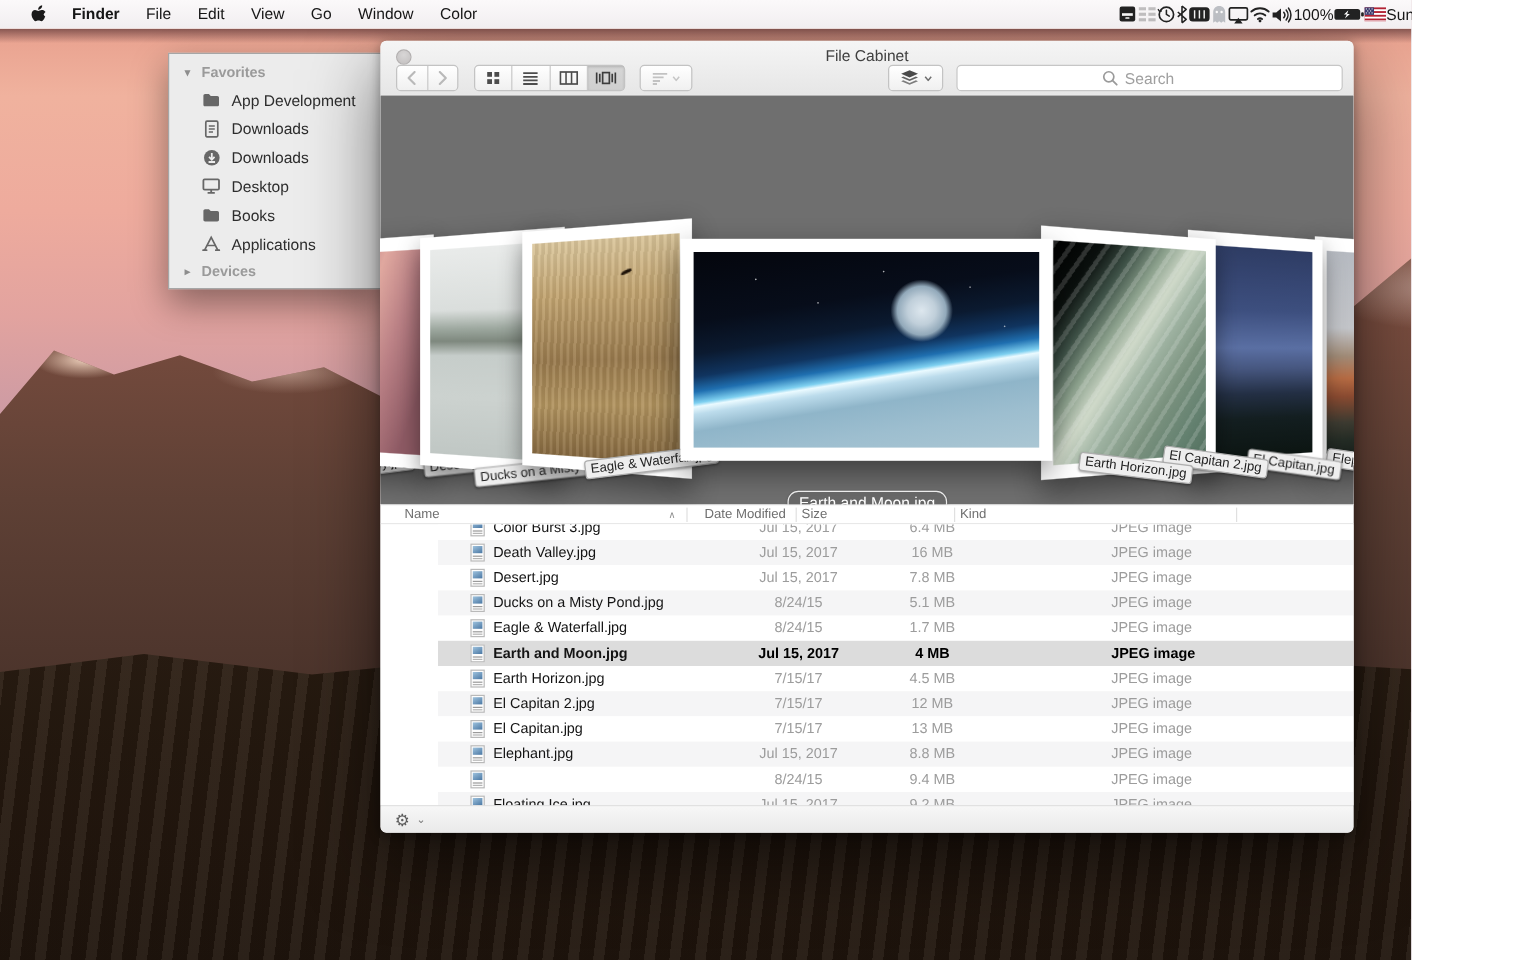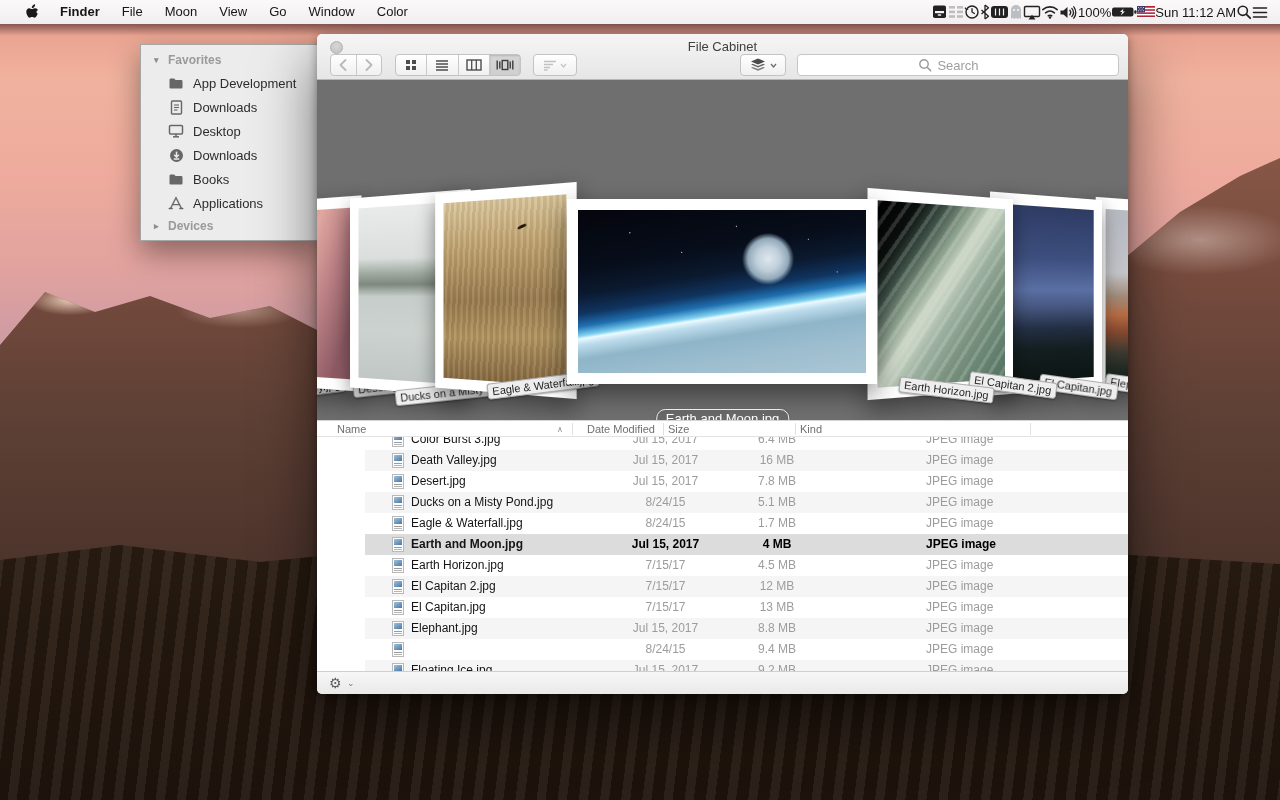--- a/index.html
+++ b/index.html
@@ -1,17 +1,17 @@
 <!DOCTYPE html>
 <html><head>
 <meta charset="utf-8">
 <style>
   html,body{margin:0;padding:0;}
   body{font-family:"Liberation Sans",sans-serif;-webkit-font-smoothing:antialiased;}
-  .stage{position:relative;width:1280px;height:800px;overflow:hidden;background:#b494a6;}
+  .stage{position:relative;width:1176px;height:800px;overflow:hidden;background:#b494a6;}
 
   
   .wp-sky{position:absolute;inset:0;background:linear-gradient(180deg,#e59a88 0%,#f0b29e 10%,#eeab9d 22%,#e2a39f 33%,#cb9aa4 44%,#b190a4 52%,#a78da0 60%,#9d8698 70%);}
   .wp-mtn{position:absolute;inset:0;
     background-image:
       radial-gradient(60px 22px at 70px 300px,rgba(255,226,205,.85),rgba(255,226,205,0) 70%),
       radial-gradient(90px 26px at 240px 310px,rgba(235,205,190,.5),rgba(235,205,190,0) 70%),
       radial-gradient(140px 50px at 1200px 240px,rgba(240,220,214,.45),rgba(240,220,214,0) 70%),
       linear-gradient(180deg,#a4705c 0%,#8a5a49 16%,#7a4d3f 32%,#5e4035 52%,#49322a 74%,#3a2721 100%);
     clip-path:polygon(0 345px,45px 292px,95px 312px,150px 296px,210px 318px,270px 306px,317px 330px,390px 310px,470px 332px,560px 303px,660px 325px,780px 298px,880px 318px,960px 293px,1040px 308px,1120px 262px,1180px 212px,1240px 176px,1280px 158px,1280px 800px,0 800px);}
@@ -134,21 +134,21 @@
   <div class="menubar">
     <div class="mb-left">
       <span class="apple">
         <svg width="15" height="17" viewBox="0 0 15 17">
             <path fill="#1a1a1a" d="M12.2 9c0-2 1.7-3 1.8-3.1-1-1.4-2.5-1.6-3-1.6-1.3-.1-2.5.8-3.1.8-.6 0-1.6-.8-2.7-.8C3.8 4.3 2.3 5.5 2.3 7.8c0 1.4.5 2.9 1.2 3.9.6 1 1.3 2 2.2 2 .9 0 1.2-.6 2.4-.6 1.1 0 1.4.6 2.4.6 1 0 1.6-1 2.2-1.9.7-1.1 1-2.1 1-2.2 0 0-1.5-.6-1.5-2.6z"></path>
             <path fill="#1a1a1a" d="M10.3 2.9c.5-.7 1-1.6.8-2.6-.8 0-1.9.6-2.4 1.3-.5.6-1 1.6-.9 2.5 1 .1 1.9-.5 2.5-1.2z"></path>
           </svg>
       </span>
       <span class="menu-item app">Finder</span>
       <span class="menu-item">File</span>
-      <span class="menu-item">Moon</span>
+      <span class="menu-item">Edit</span>
       <span class="menu-item">View</span>
       <span class="menu-item">Go</span>
       <span class="menu-item">Window</span>
       <span class="menu-item">Color</span>
     </div>
     <div class="mb-right">
       <span class="sicon">
         <svg width="17" height="16" viewBox="0 0 17 16">
             <rect x="2" y="1.5" width="13" height="12.5" rx="1.8" fill="#222"></rect>
             <rect x="4" y="7" width="9" height="2.2" fill="#f5f5f5"></rect>
@@ -292,40 +292,40 @@
               <line x1="4" y1="5" x2="9" y2="5"></line>
               <line x1="4" y1="7.5" x2="9" y2="7.5"></line>
               <line x1="4" y1="10" x2="7.5" y2="10"></line>
             </g>
           </svg>
         </span>
         <span>Downloads</span>
       </div>
       <div class="sp-item">
         <span class="sp-ic">
-          <svg width="16" height="14" viewBox="0 0 16 14">
-            <rect x="1.5" y="1.5" width="13" height="8.5" rx="1" fill="none" stroke="#676767" stroke-width="1.5"></rect>
-            <line x1="8" y1="10" x2="8" y2="12" stroke="#676767" stroke-width="1.5"></line>
-            <line x1="5" y1="12.8" x2="11" y2="12.8" stroke="#676767" stroke-width="1.5"></line>
-          </svg>
-        </span>
-        <span>Desktop</span>
-      </div>
-      <div class="sp-item">
-        <span class="sp-ic">
           <svg width="15" height="15" viewBox="0 0 15 15">
             <circle cx="7.5" cy="7.5" r="6.5" fill="#676767"></circle>
             <g stroke="#ececec" stroke-width="1.5" fill="none">
               <line x1="7.5" y1="3.6" x2="7.5" y2="8.6"></line>
               <path d="M5.2 6.8l2.3 2.3 2.3-2.3"></path>
               <line x1="4.8" y1="11" x2="10.2" y2="11"></line>
             </g>
           </svg>
         </span>
         <span>Downloads</span>
+      </div>
+      <div class="sp-item">
+        <span class="sp-ic">
+          <svg width="16" height="14" viewBox="0 0 16 14">
+            <rect x="1.5" y="1.5" width="13" height="8.5" rx="1" fill="none" stroke="#676767" stroke-width="1.5"></rect>
+            <line x1="8" y1="10" x2="8" y2="12" stroke="#676767" stroke-width="1.5"></line>
+            <line x1="5" y1="12.8" x2="11" y2="12.8" stroke="#676767" stroke-width="1.5"></line>
+          </svg>
+        </span>
+        <span>Desktop</span>
       </div>
       <div class="sp-item">
         <span class="sp-ic">
           <svg width="16" height="14" viewBox="0 0 16 14">
             <path fill="#676767" d="M1.5 3.8c0-.8.6-1.4 1.4-1.4h3.2l1.5 1.5h5.5c.8 0 1.4.6 1.4 1.4v5.9c0 .8-.6 1.4-1.4 1.4H2.9c-.8 0-1.4-.6-1.4-1.4V3.8z"></path>
           </svg>
         </span>
         <span>Books</span>
       </div>
       <div class="sp-item">

